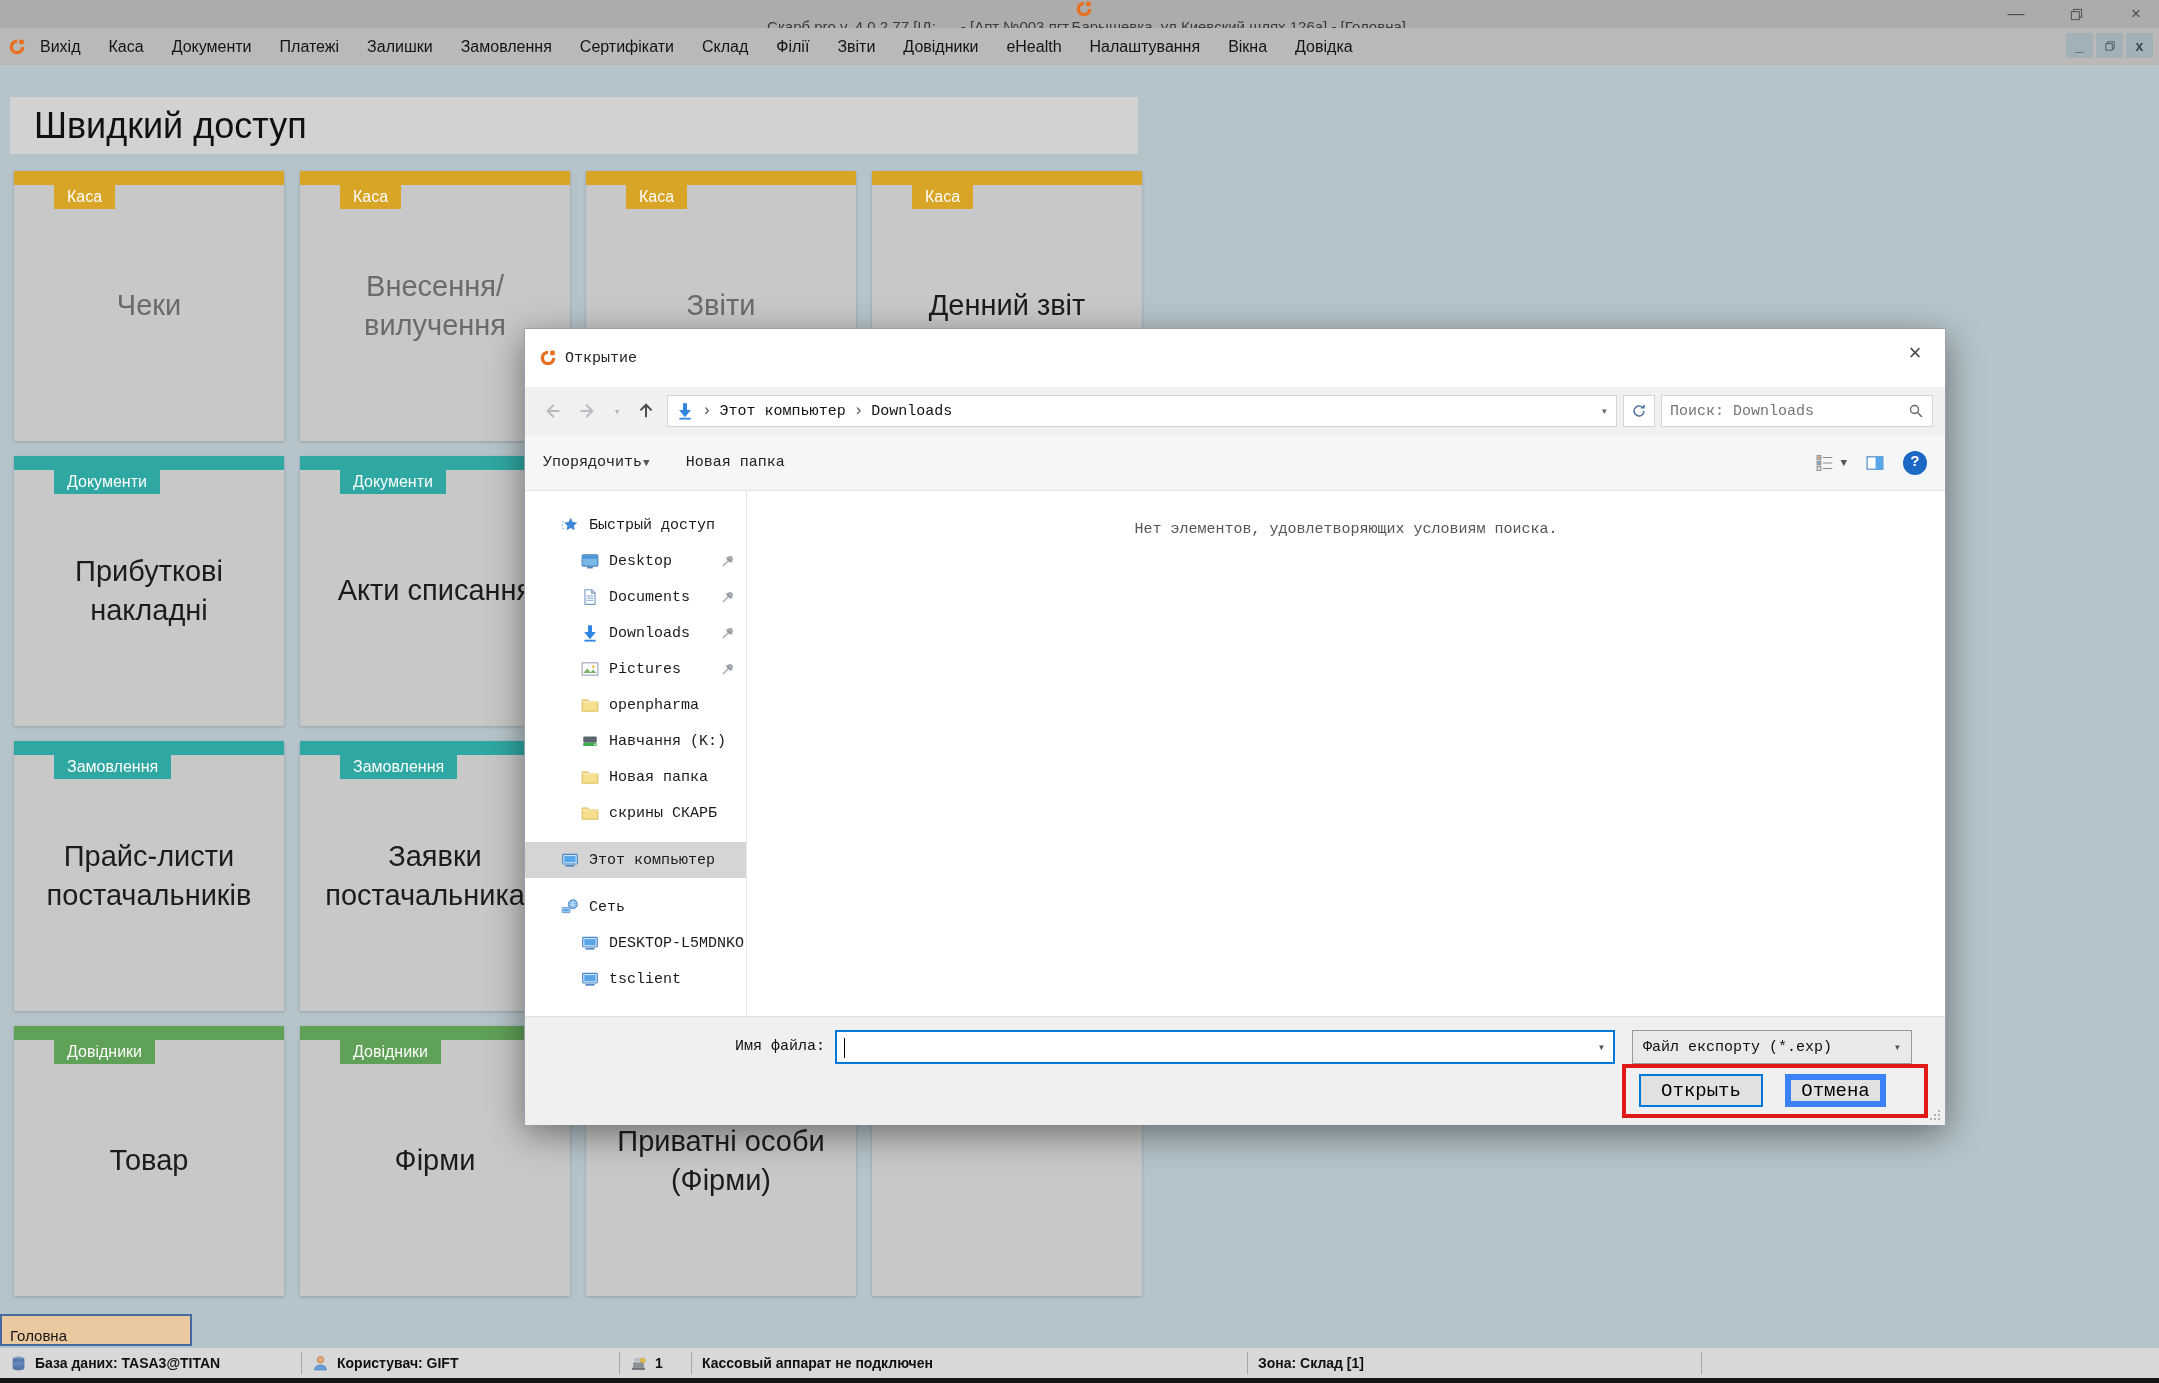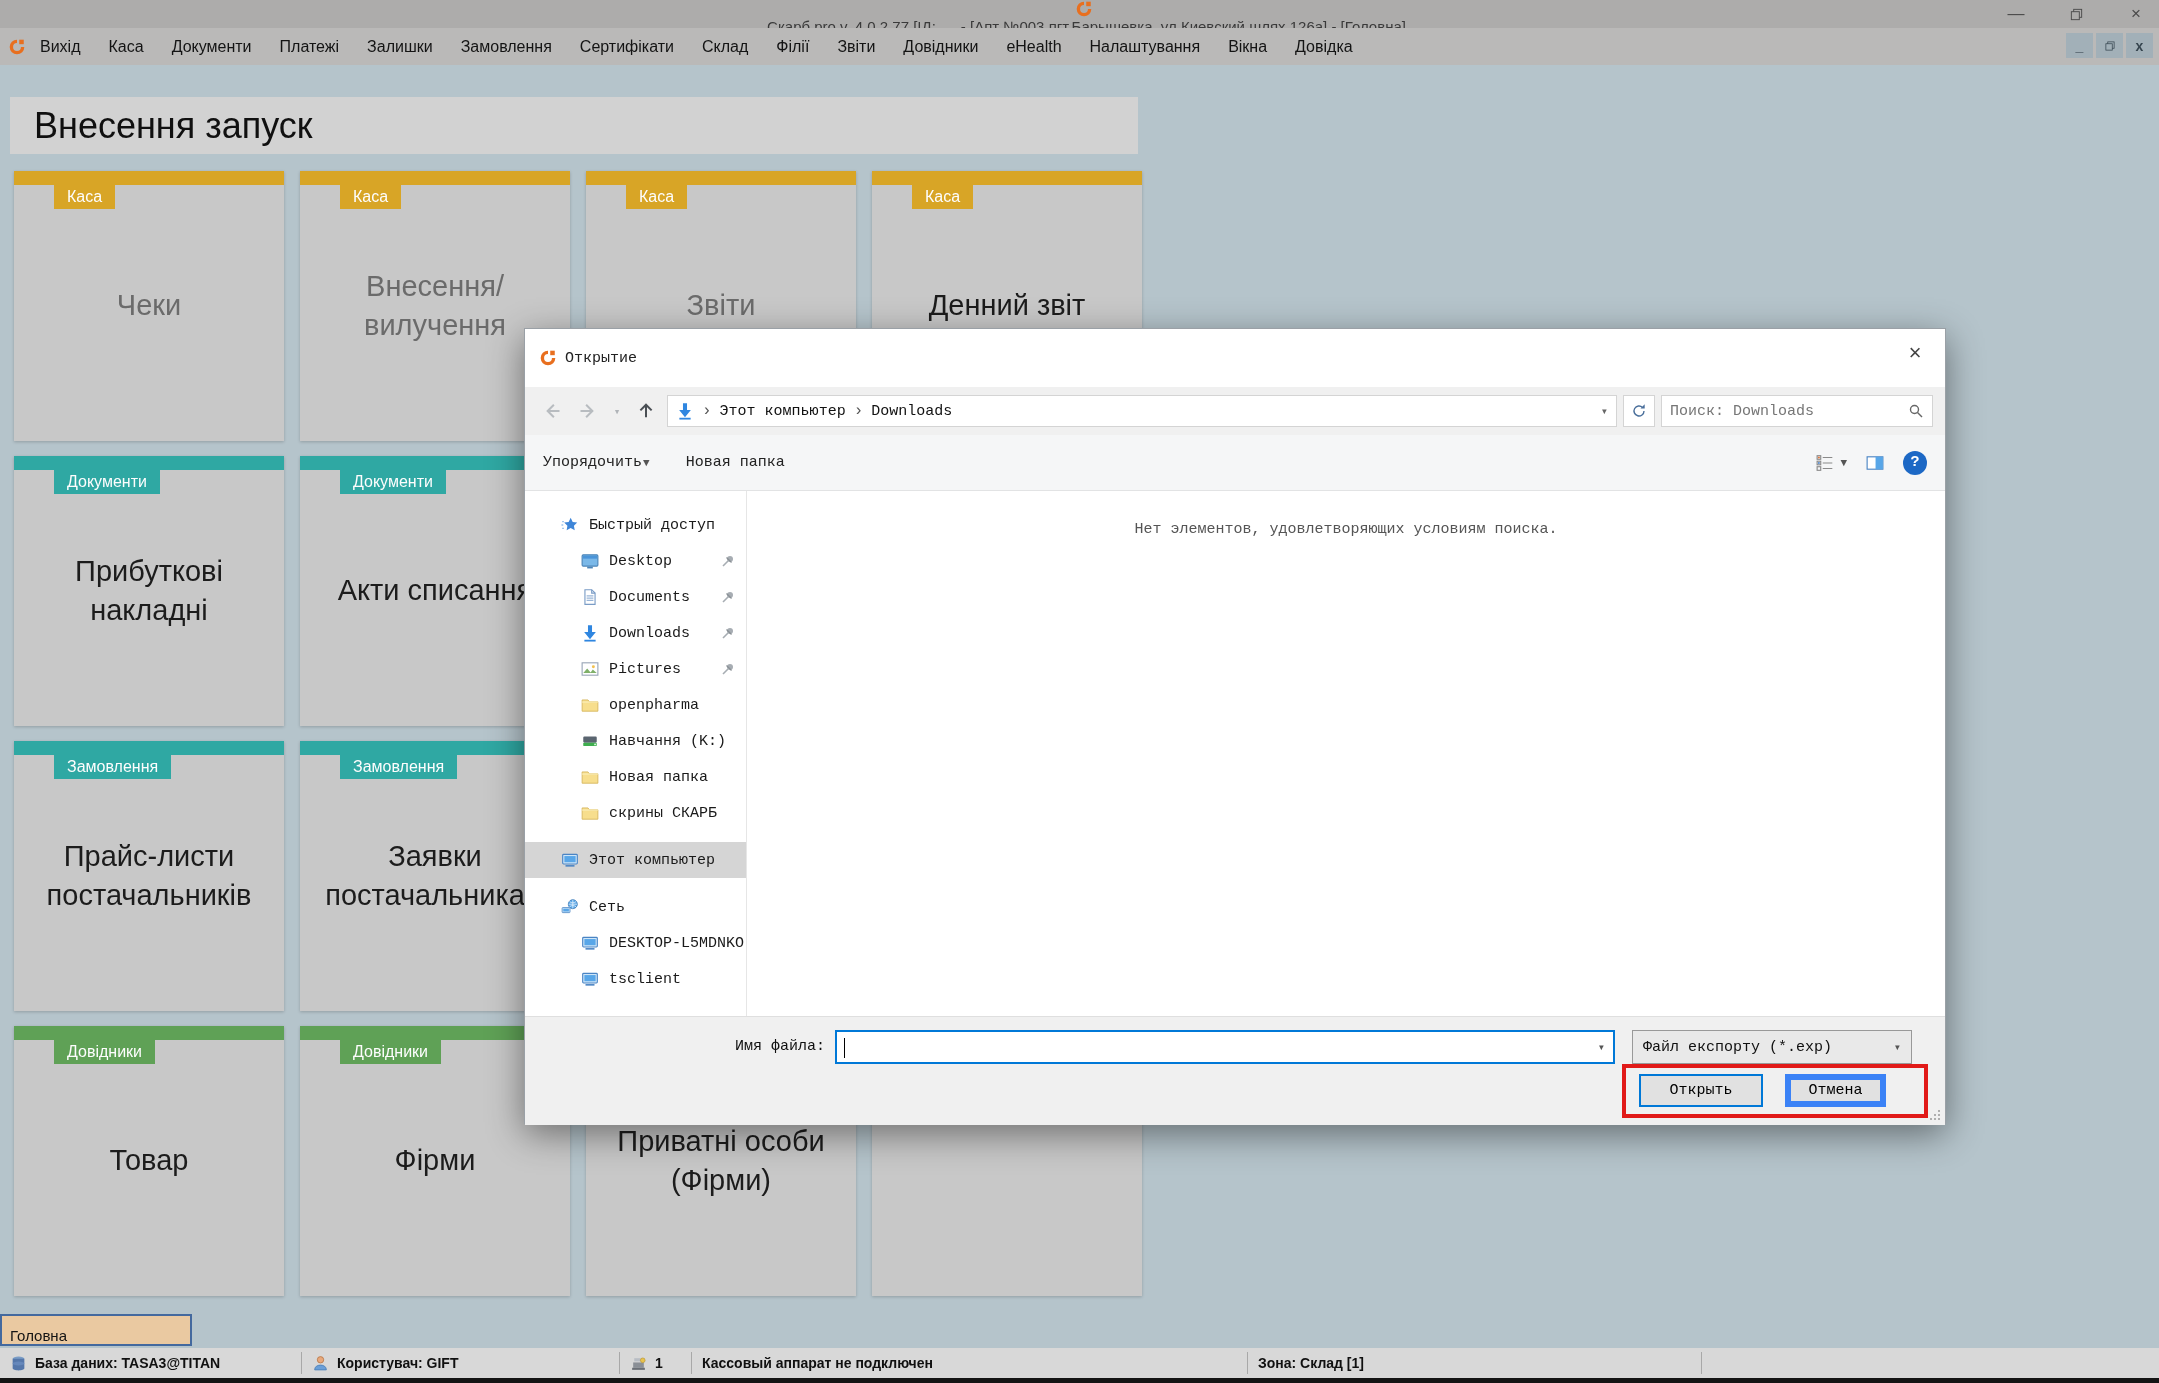--- a/index.html
+++ b/index.html
@@ -61,21 +61,21 @@
   .sort-caret { position:absolute; left:215px; top:1px; }
   .empty-msg { margin-top:30px; text-align:center; font-size:15px; color:#555; }
   .dlg-footer { position:absolute; left:0; top:687px; width:100%; height:109px; background:#f0f0f0; border-top:1px solid #dfdfdf; }
   .fname-label { position:absolute; left:60px; top:21px; width:240px; text-align:right; font-size:15px; color:#111; }
   .fname-input { position:absolute; left:310px; top:13px; width:780px; height:34px; background:#fff; border:2px solid #0078d7; display:flex; align-items:center; }
   .fname-input input { border:none; outline:none; flex:1; height:100%; padding-left:7px; font-size:15px; font-family:inherit; }
   .caret-mark { position:absolute; left:7px; top:6px; width:1px; height:20px; background:#000; }
   .fname-chev { position:absolute; right:8px; top:8px; color:#555; font-size:12px; }
   .ftype-combo { position:absolute; left:1107px; top:13px; width:280px; height:34px; background:#e9e9e9; border:1px solid #999; display:flex; align-items:center; padding:0 10px; font-size:15px; color:#111; }
   .ftype-combo .cmb-chev { margin-left:auto; color:#555; font-size:12px; }
-  .btn { position:absolute; top:57px; height:33px; background:#e1e1e1; display:flex; align-items:center; justify-content:center; font-size:15px; color:#000; }
+  .btn { position:absolute; top:57px; height:33px; background:#e1e1e1; display:flex; align-items:center; justify-content:center; font-size:19px; color:#000; }
   .btn-open { left:1114px; width:124px; border:2px solid #0078d7; }
   .btn-cancel { left:1260px; width:101px; border:6px solid #3b82f6; }
   .red-annot { position:absolute; left:1097px; top:47px; width:306px; height:54px; border:4px solid #e11a18; z-index:5; pointer-events:none; }
   .grip { position:absolute; right:3px; bottom:3px; width:14px; height:14px; }
 
   
   .home-tab { position:absolute; left:0px; top:1314px; width:192px; height:32px; background:#eac9a1; border:2px solid #44699e; display:flex; align-items:flex-end; padding-left:8px; font-size:15px; color:#141414; }
   .statusbar { position:absolute; left:0; top:1348px; width:2159px; height:30px; background:#d8d8d8; display:flex; align-items:center; font-size:14px; color:#101010; }
   .st-sec { display:flex; align-items:center; gap:8px; padding:0 10px; height:22px; border-right:1px solid #a8a8a8;font-weight:bold; }
   .st-ico { display:inline-flex; width:17px; height:17px; flex:none; }
@@ -139,21 +139,21 @@
     <span class="mbtn">
       <svg width="12" height="12" viewBox="0 0 16 16">
           <rect x="5" y="2.5" width="8.5" height="8.5" fill="none" stroke="#36454f"></rect>
           <rect x="2.5" y="5" width="8.5" height="8.5" fill="#a2b0b8" stroke="#36454f"></rect>
         </svg>
     </span>
     <span class="mbtn">x</span>
   </div>
 
   <div class="ql-header">
-    <span>Внесення запуск</span>
+    <span>Швидкий доступ</span>
   </div>
 
   <div class="tile" style="left:14px; top:171px;">
     <div class="bar" style="background: rgb(216, 165, 38);"></div>
     <div class="tag" style="background: rgb(216, 165, 38);">Каса</div>
     <div class="lbl muted">Чеки</div>
   </div>
   <div class="tile" style="left:300px; top:171px;">
     <div class="bar" style="background: rgb(216, 165, 38);"></div>
     <div class="tag" style="background: rgb(216, 165, 38);">Каса</div>

